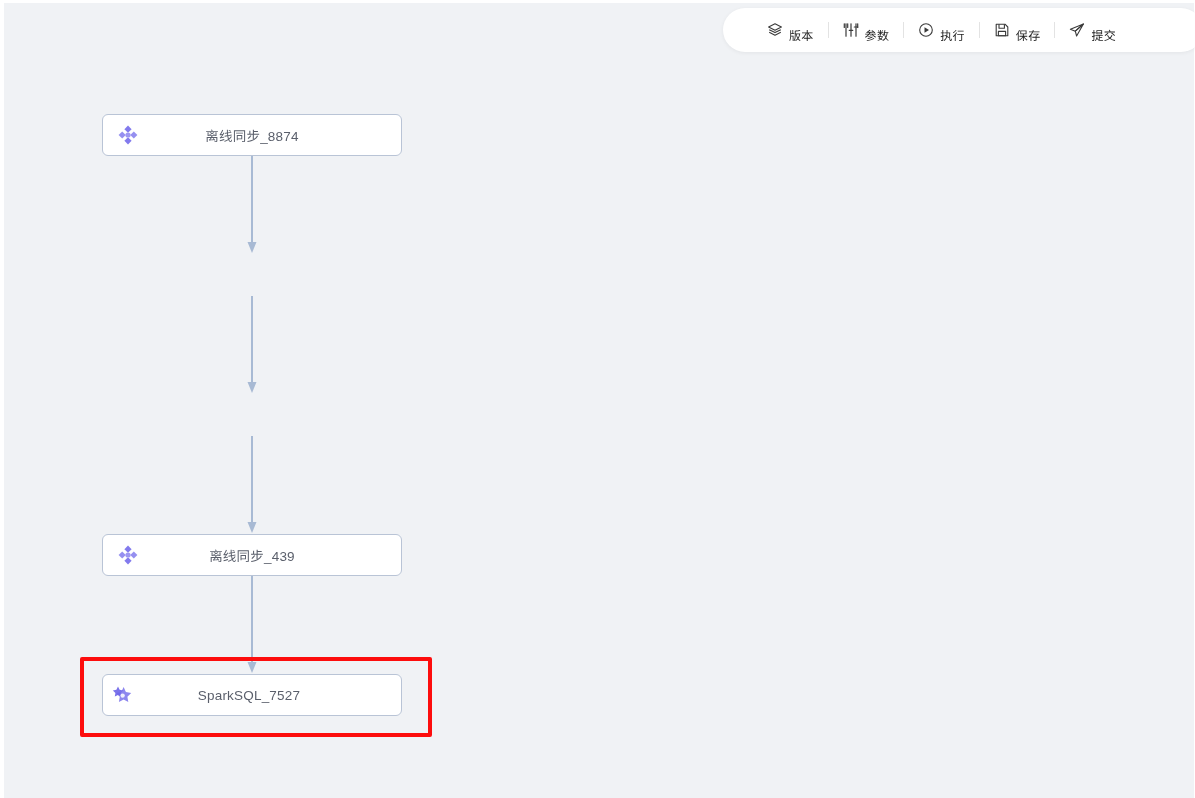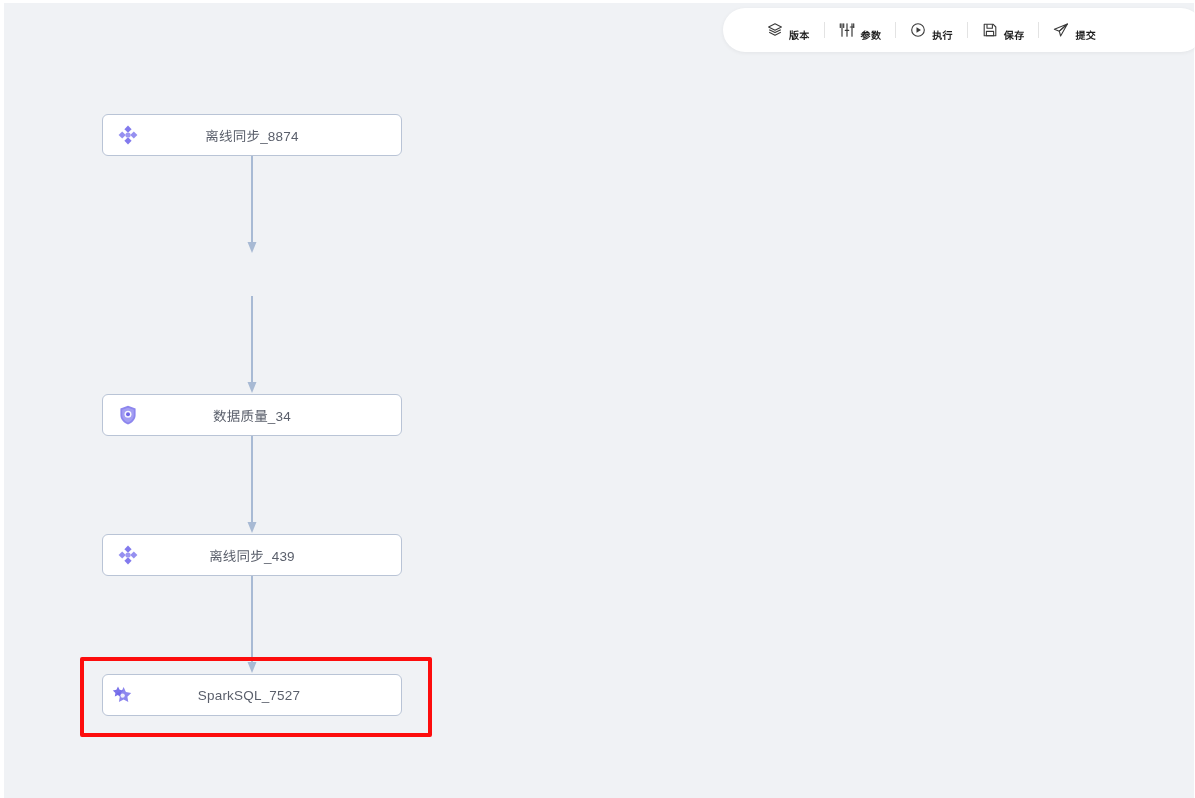--- a/index.html
+++ b/index.html
@@ -52,23 +52,23 @@
     align-items: center;
     gap: 6px;
     height: 44px;
     padding: 0 14px;
     cursor: pointer;
     white-space: nowrap;
     user-select: none;
   }
 
   .tb-label {
-    font-size: 10px;
+    font-size: 12px;
     color: #1f1f1f;
-    font-weight: 700;
+    font-weight: 400;
     letter-spacing: .3px;
     margin-top: 8px;
   }
 
   .tb-icon {
     width: 16px;
     height: 16px;
     display: inline-flex;
     align-items: center;
     justify-content: center;
@@ -191,33 +191,20 @@
             <path d="M1.6 11 L5.2 7.4 L8.8 11 L5.2 14.6 Z" opacity=".8"></path>
             <path d="M13.2 11 L16.8 7.4 L20.4 11 L16.8 14.6 Z" opacity=".8"></path>
             <circle cx="11" cy="11" r="2.6" fill="#9d97f2"></circle>
           </g>
         </svg>
       </span>
       <span class="node-label">离线同步_8874</span>
     </div>
 
 
-    <div class="node" style="left:98px; top:391px;">
-      <span class="node-icon">
-        <svg width="22" height="22" viewBox="0 0 22 22">
-          <path d="M11 1.8 L18.6 4.5 L18.6 11.0 C18.6 15.5 15.3 18.8 11 20.4
-                   C6.7 18.8 3.4 15.5 3.4 11.0 L3.4 4.5 Z" fill="#8d86ee"></path>
-          <path d="M11 3.7 L16.8 5.8 L16.8 11.0 C16.8 14.5 14.3 17.2 11 18.6
-                   C7.7 17.2 5.2 14.5 5.2 11.0 L5.2 5.8 Z" fill="#b7b2f6" opacity=".55"></path>
-          <circle cx="11" cy="10.2" r="3.5" fill="#ffffff" opacity=".9"></circle>
-          <circle cx="11" cy="10.2" r="2.0" fill="#6f66e8"></circle>
-        </svg>
-      </span>
-      <span class="node-label">数据质量_34</span>
-    </div>
 
     <div class="node" style="left:98px; top:531px;justify-content:center;">
       <span class="node-icon">
         <svg width="22" height="22" viewBox="0 0 22 22">
           <g fill="#7b73ec">
             <path d="M11 1.6 L14.6 5.2 L11 8.8 L7.4 5.2 Z" opacity=".95"></path>
             <path d="M11 13.2 L14.6 16.8 L11 20.4 L7.4 16.8 Z" opacity=".95"></path>
             <path d="M1.6 11 L5.2 7.4 L8.8 11 L5.2 14.6 Z" opacity=".8"></path>
             <path d="M13.2 11 L16.8 7.4 L20.4 11 L16.8 14.6 Z" opacity=".8"></path>
             <circle cx="11" cy="11" r="2.6" fill="#9d97f2"></circle>

